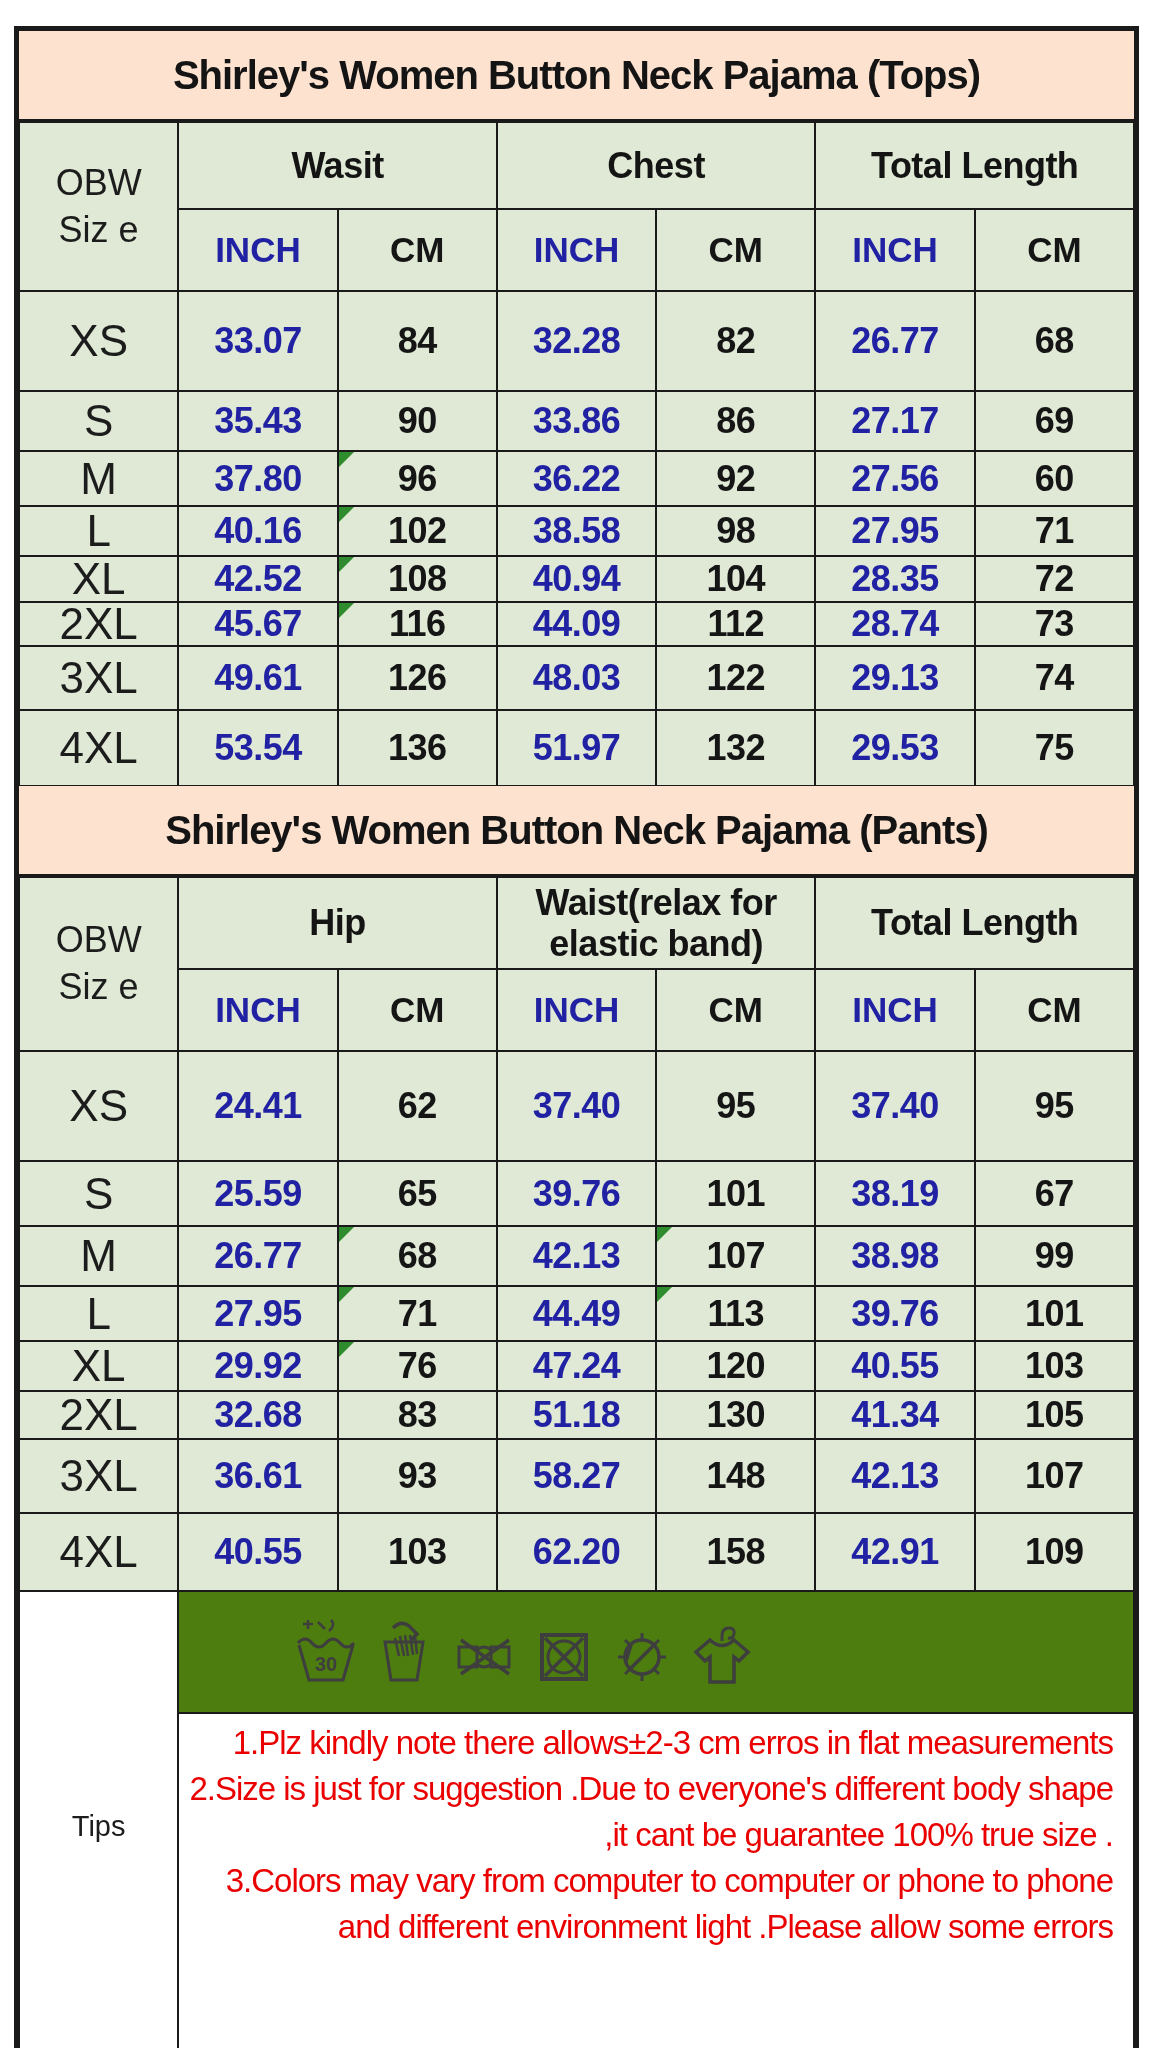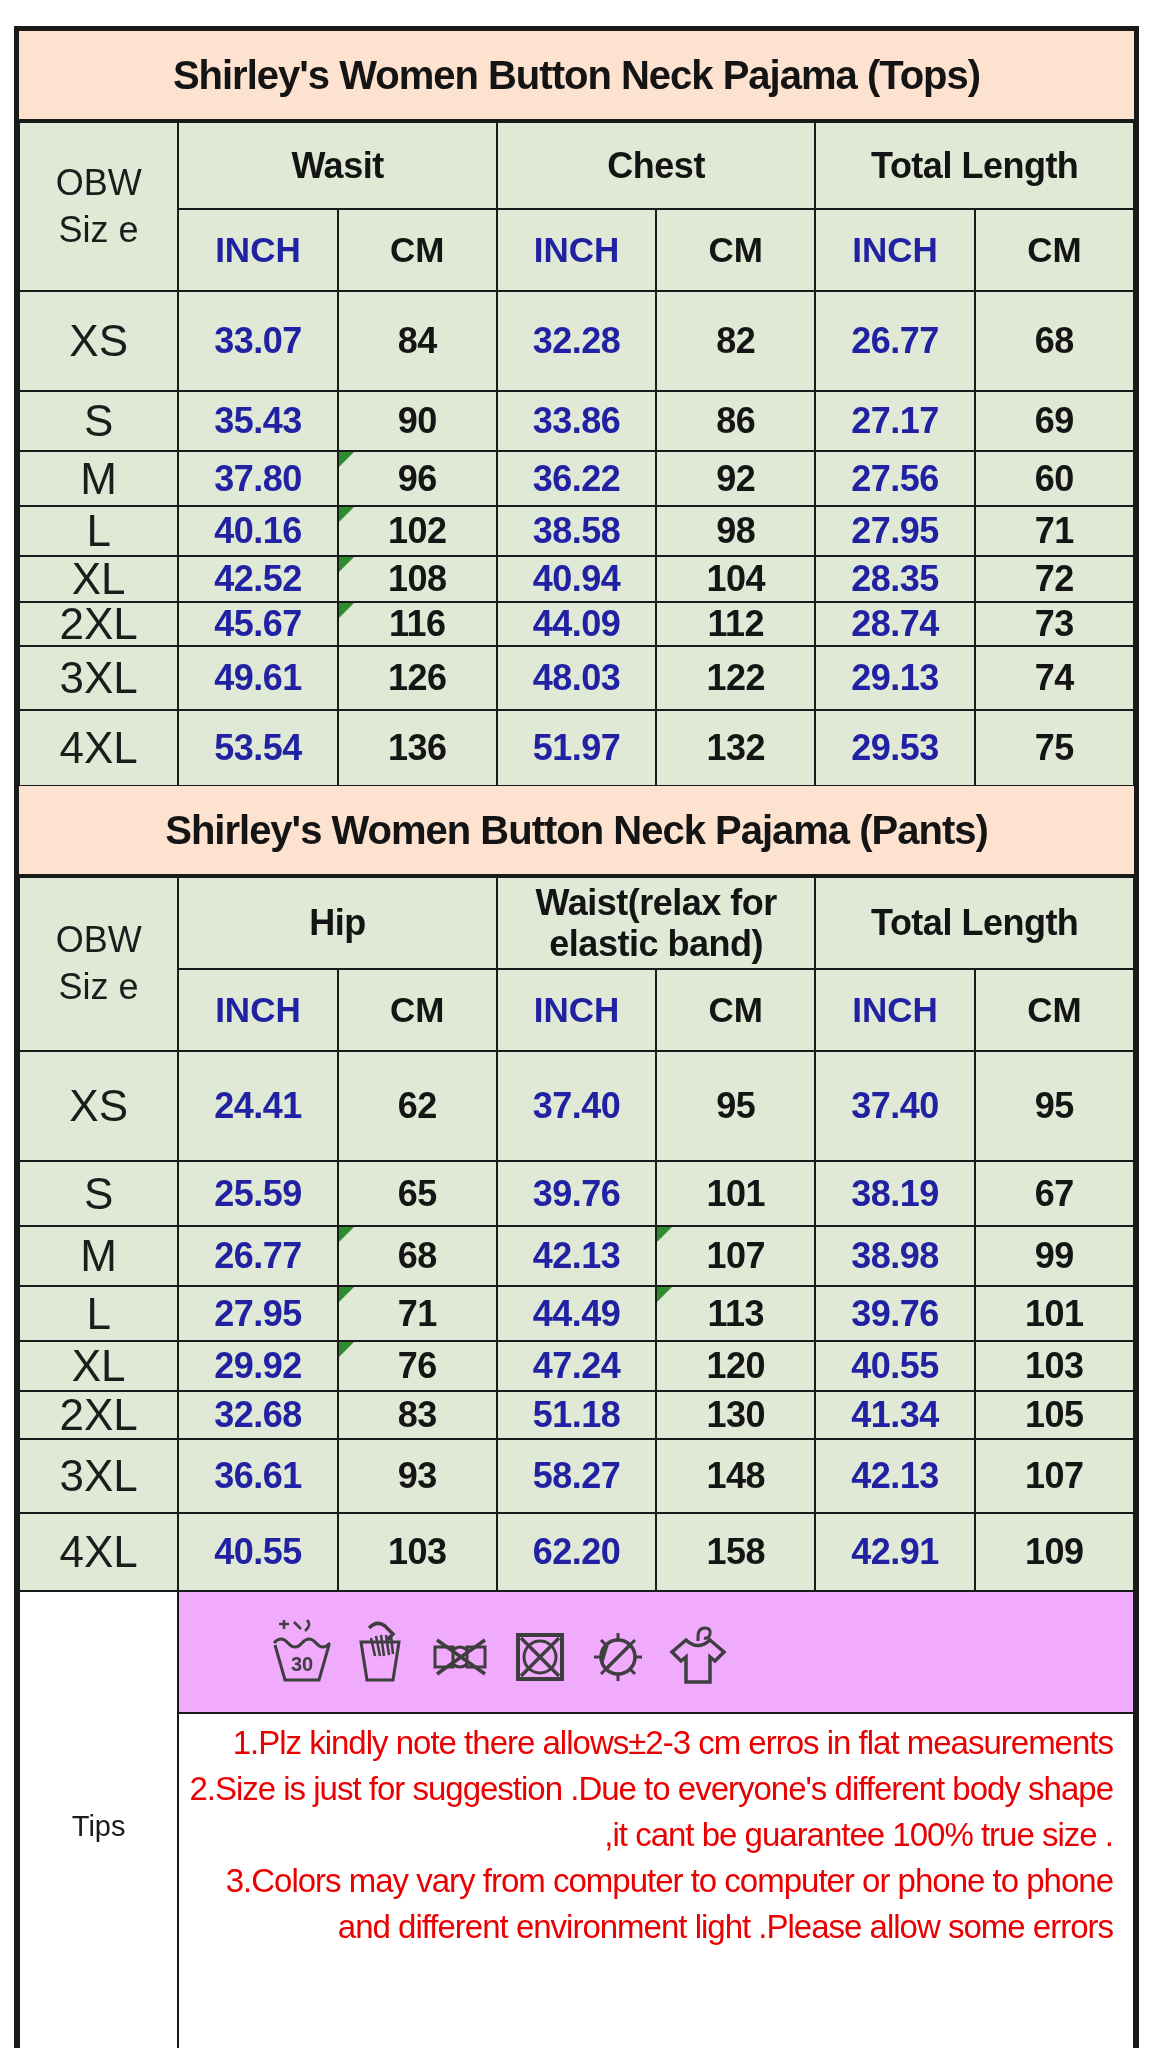--- a/index.html
+++ b/index.html
@@ -22,21 +22,21 @@
   .num{font-weight:700;font-size:36px;letter-spacing:-0.5px;line-height:1;}
   .b{color:#2121a3;}
   .k{color:#151515;}
   .mk{position:relative;}
   .mk::before{content:"";position:absolute;top:0;left:0;width:0;height:0;
               border-top:15px solid #2e8b2e;border-right:15px solid transparent;}
   .bottom{flex:1;display:flex;min-height:0;}
   .tipslabel{width:calc(100%/7);flex:0 0 auto;background:#ffffff;align-items:flex-start;
              padding-top:218px;font-size:29px;color:#1c1c1c;}
   .bright{flex:1;display:flex;flex-direction:column;min-width:0;}
-  .icons{flex:0 0 122px;background:#f0abfc;justify-content:flex-start;padding-left:92px;gap:16px;}
+  .icons{flex:0 0 122px;background:#4d7c0f;justify-content:flex-start;padding-left:116px;gap:16px;}
   .icons svg{flex:0 0 auto;}
   .tipsbody{flex:1;background:#ffffff;display:block;text-align:right;color:#ea0000;font-weight:400;
             font-size:33px;line-height:46px;letter-spacing:-1px;padding:6px 20px 0 10px;}
   .tipsbody p{margin:0;}
   .ic{stroke:#3e3e3e;stroke-width:3;fill:none;}
   .ic text{stroke:none;fill:#3e3e3e;font-family:"Liberation Sans",sans-serif;font-weight:700;}
 </style>
 </head>
 <body>
 

